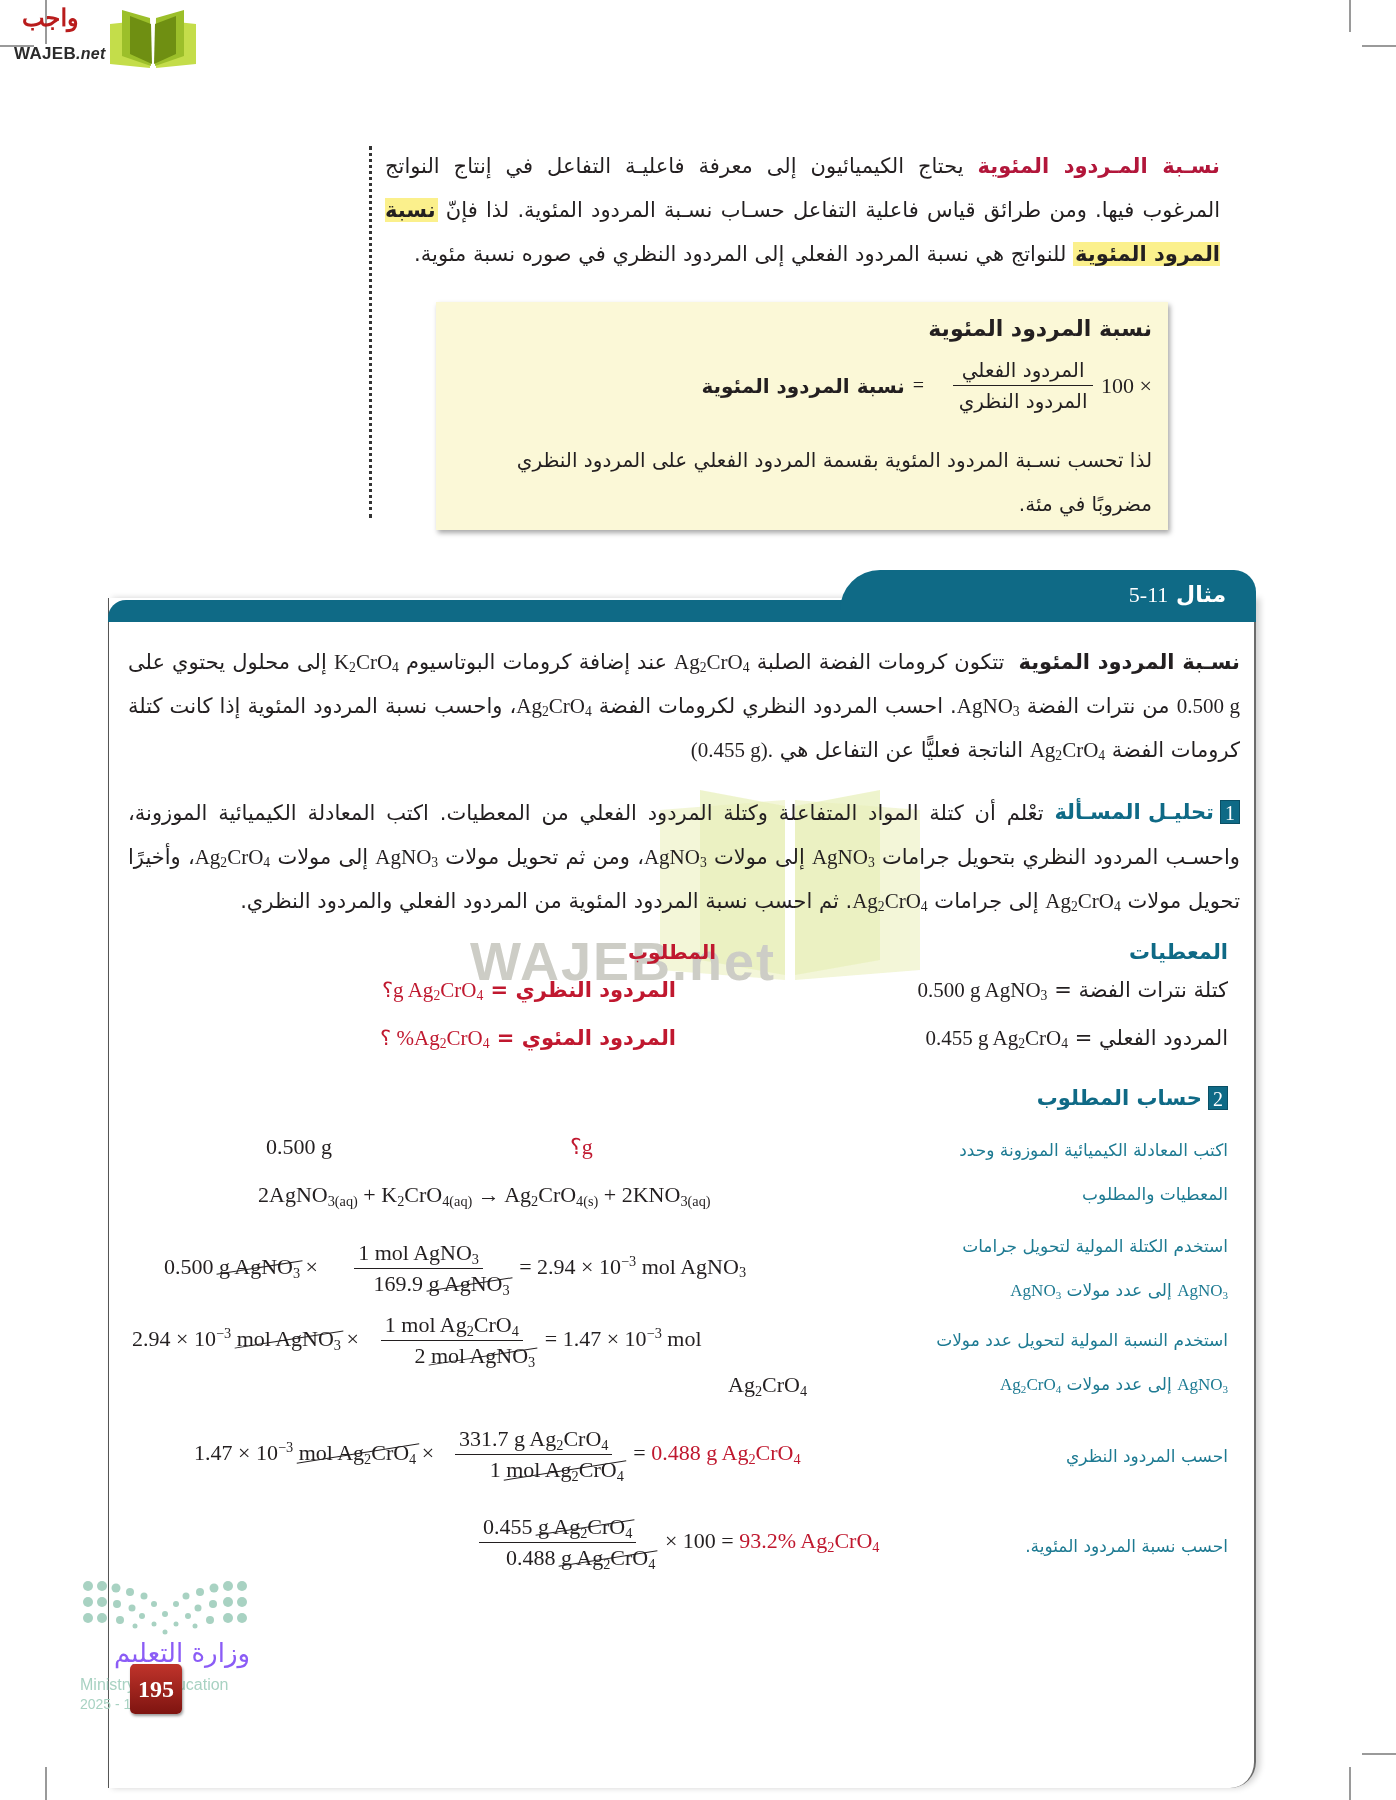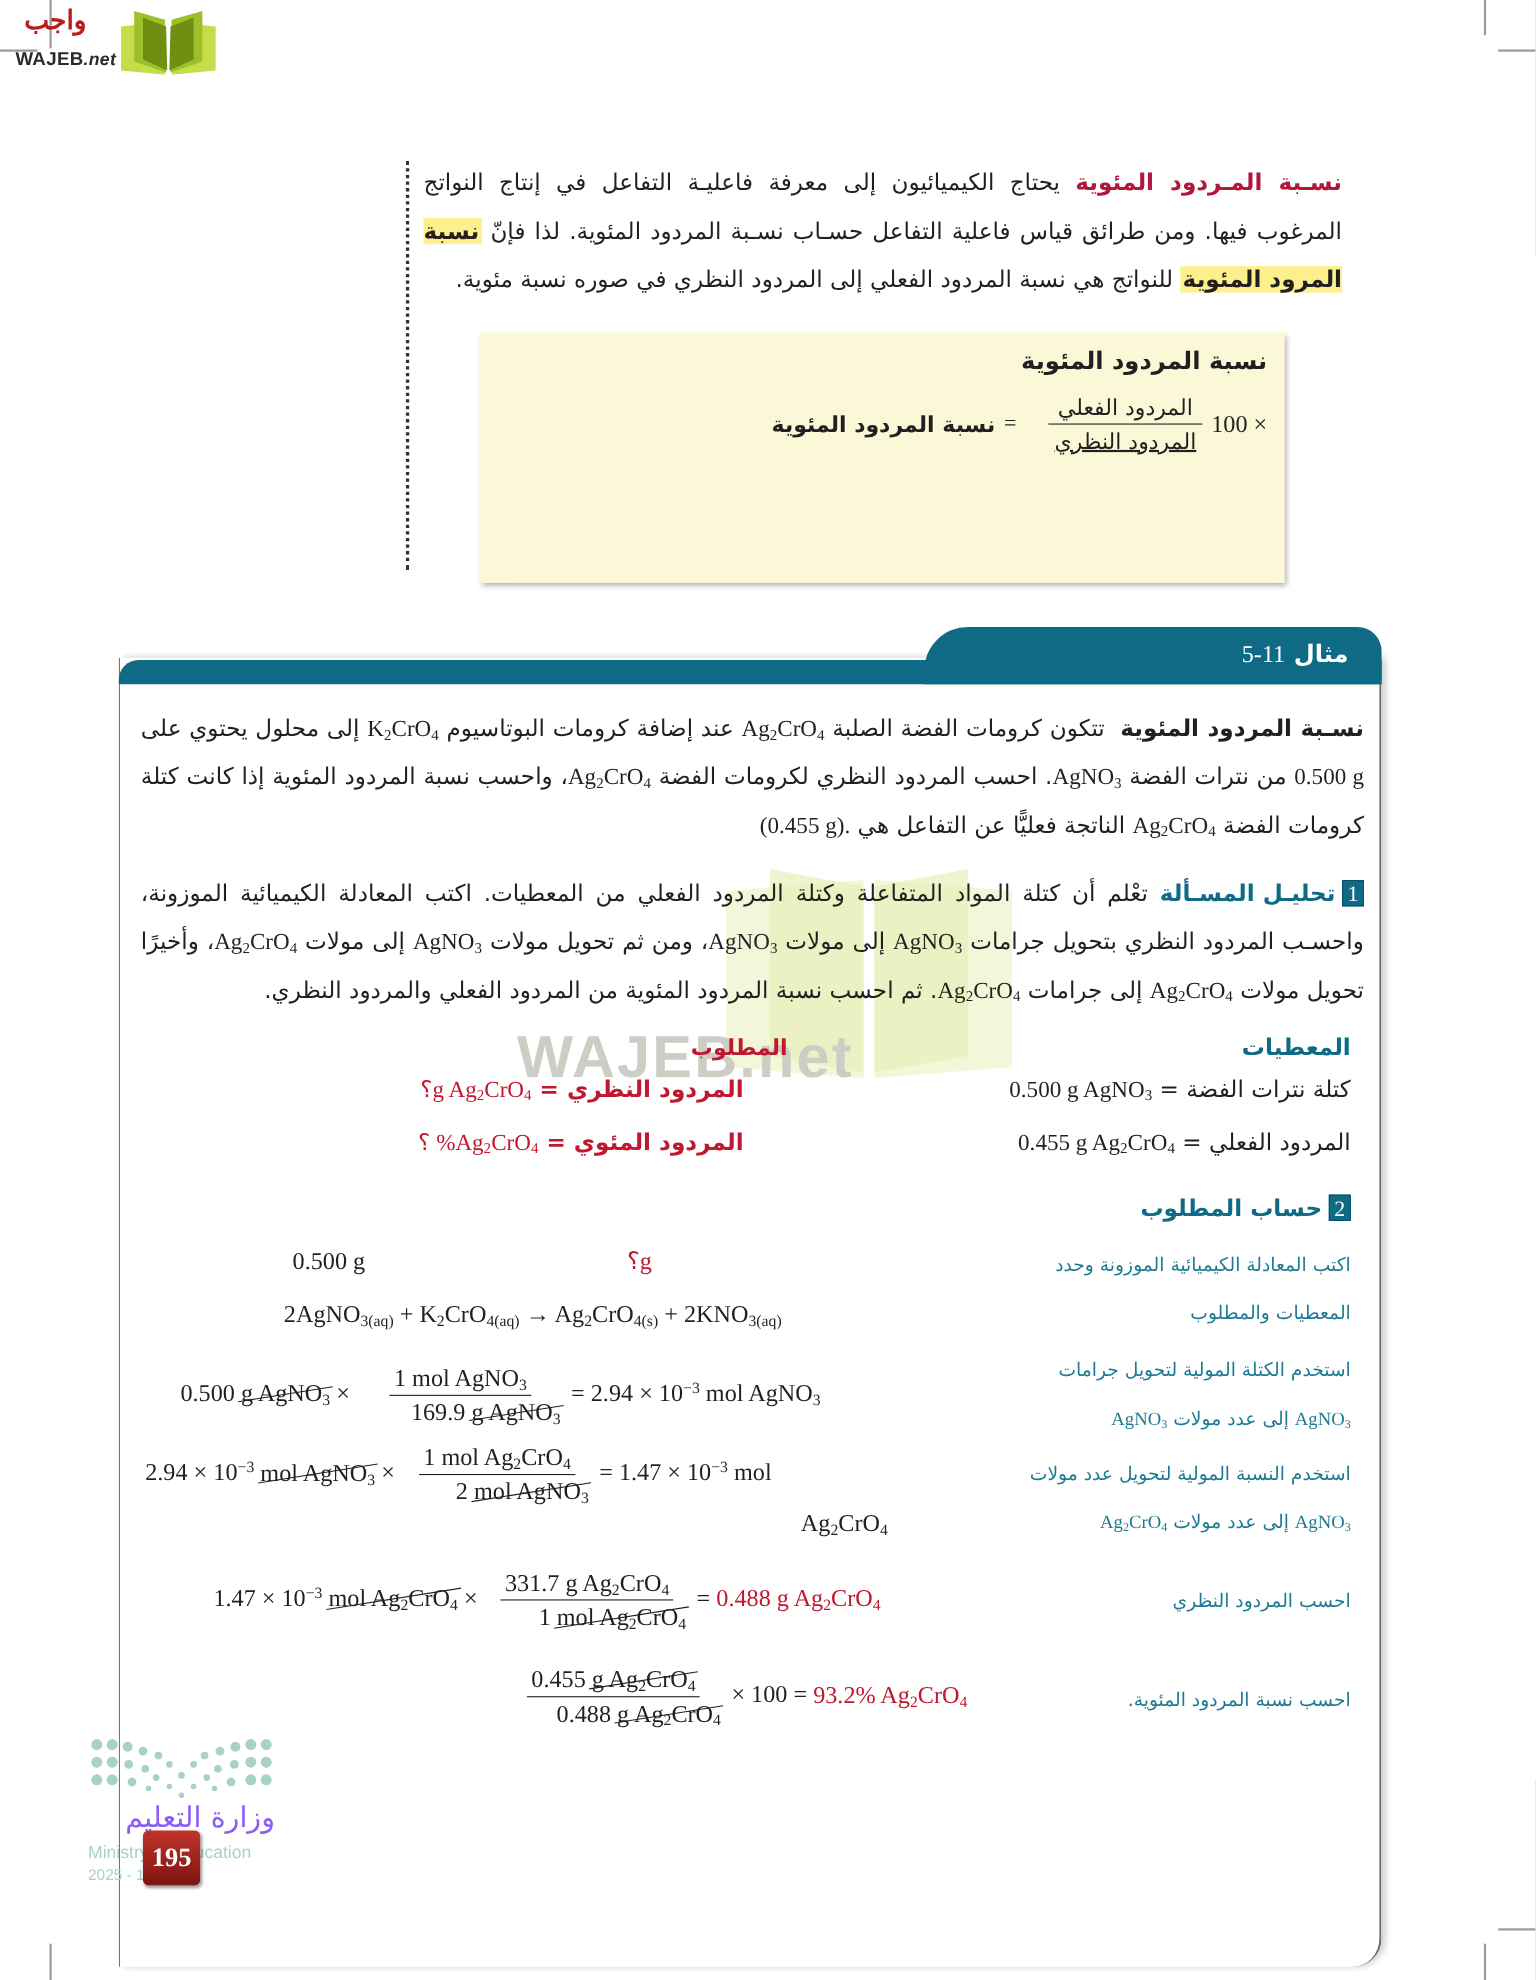--- a/index.html
+++ b/index.html
@@ -25,21 +25,21 @@
   .term-red { color: #b2163a; font-weight: bold; }
   .hl { background: #fbf08c; font-weight: bold; padding: 0 2px; }
   .dotted-rule { position: absolute; left: 369px; top: 146px; height: 372px; border-left: 3px dotted #333; }
 
   
   .fbox { position: absolute; left: 436px; top: 302px; width: 732px; height: 228px; background: #fbf8d7; box-shadow: 2px 3px 5px rgba(0,0,0,0.35); padding: 12px 16px; }
   .fbox-title { position: absolute; right: 16px; top: 14px; font-weight: bold; font-size: 22px; }
   .formula { position: absolute; right: 16px; top: 56px; display: flex; flex-direction: row-reverse; align-items: center; gap: 8px; font-size: 20px; }
   .frac { display: inline-flex; flex-direction: column; align-items: center; margin-left: 21px; }
   .frac .num { padding: 0 4px 3px 4px; border-bottom: 1.5px solid #231f20; min-width: 140px; text-align: center; }
-  .frac .den { padding: 3px 4px 0 4px; text-align: right; text-decoration: underline; }
+  .frac .den { padding: 3px 4px 0 4px; text-align: right; }
   .fbox-note { position: absolute; right: 16px; top: 136px; width: 700px; font-size: 20px; line-height: 44px; }
 
   
   .ex-panel { position: absolute; left: 108px; top: 598px; width: 1148px; height: 1190px; border-right: 2px solid #6b6b6b; border-left: 1.5px solid #555; border-radius: 0 0 26px 0; box-shadow: 4px 0 6px rgba(0,0,0,0.18); }
   .ex-tab-bar { position: absolute; left: 108px; top: 600px; width: 1148px; height: 22px; background: #0f6a86; border-radius: 18px 0 0 0; }
   .ex-tab { position: absolute; left: 840px; top: 570px; width: 416px; height: 52px; background: #0f6a86; border-radius: 40px 22px 0 0; }
   .ex-tab-label { position: absolute; right: 170px; top: 582px; color: #ffffff; font-size: 22px; font-weight: bold; direction: rtl; font-family: "DejaVu Sans", sans-serif; }
   .ex-tab-label .lat { font-weight: normal; }
   .ex-body { position: absolute; left: 128px; top: 640px; width: 1112px; font-size: 21px; line-height: 44px; text-align: justify; }
   .ex-body b { font-weight: bold; }
@@ -110,20 +110,21 @@
   <div class="fbox-title">نسبة المردود المئوية</div>
   <div class="formula">
     <span style="font-weight:bold">نسبة المردود المئوية</span>
     <span class="lat">=</span>
     <span class="frac">
       <span class="num">المردود الفعلي</span>
       <span class="den">المردود النظري</span>
     </span>
     <span class="lat" style="font-size:22px">100 ×</span>
   </div>
+  <div class="fbox-note">لذا تحسب نسـبة المردود المئوية بقسمة المردود الفعلي على المردود النظري مضروبًا في مئة.</div>
 </div>
 
 <div class="ex-panel"></div>
 <div class="ex-tab-bar"></div>
 <div class="ex-tab"></div>
 <div class="ex-tab-label">
   <span>مثال</span> <span class="lat">5-11</span>
 </div>
 
 <p class="ex-body ar">

